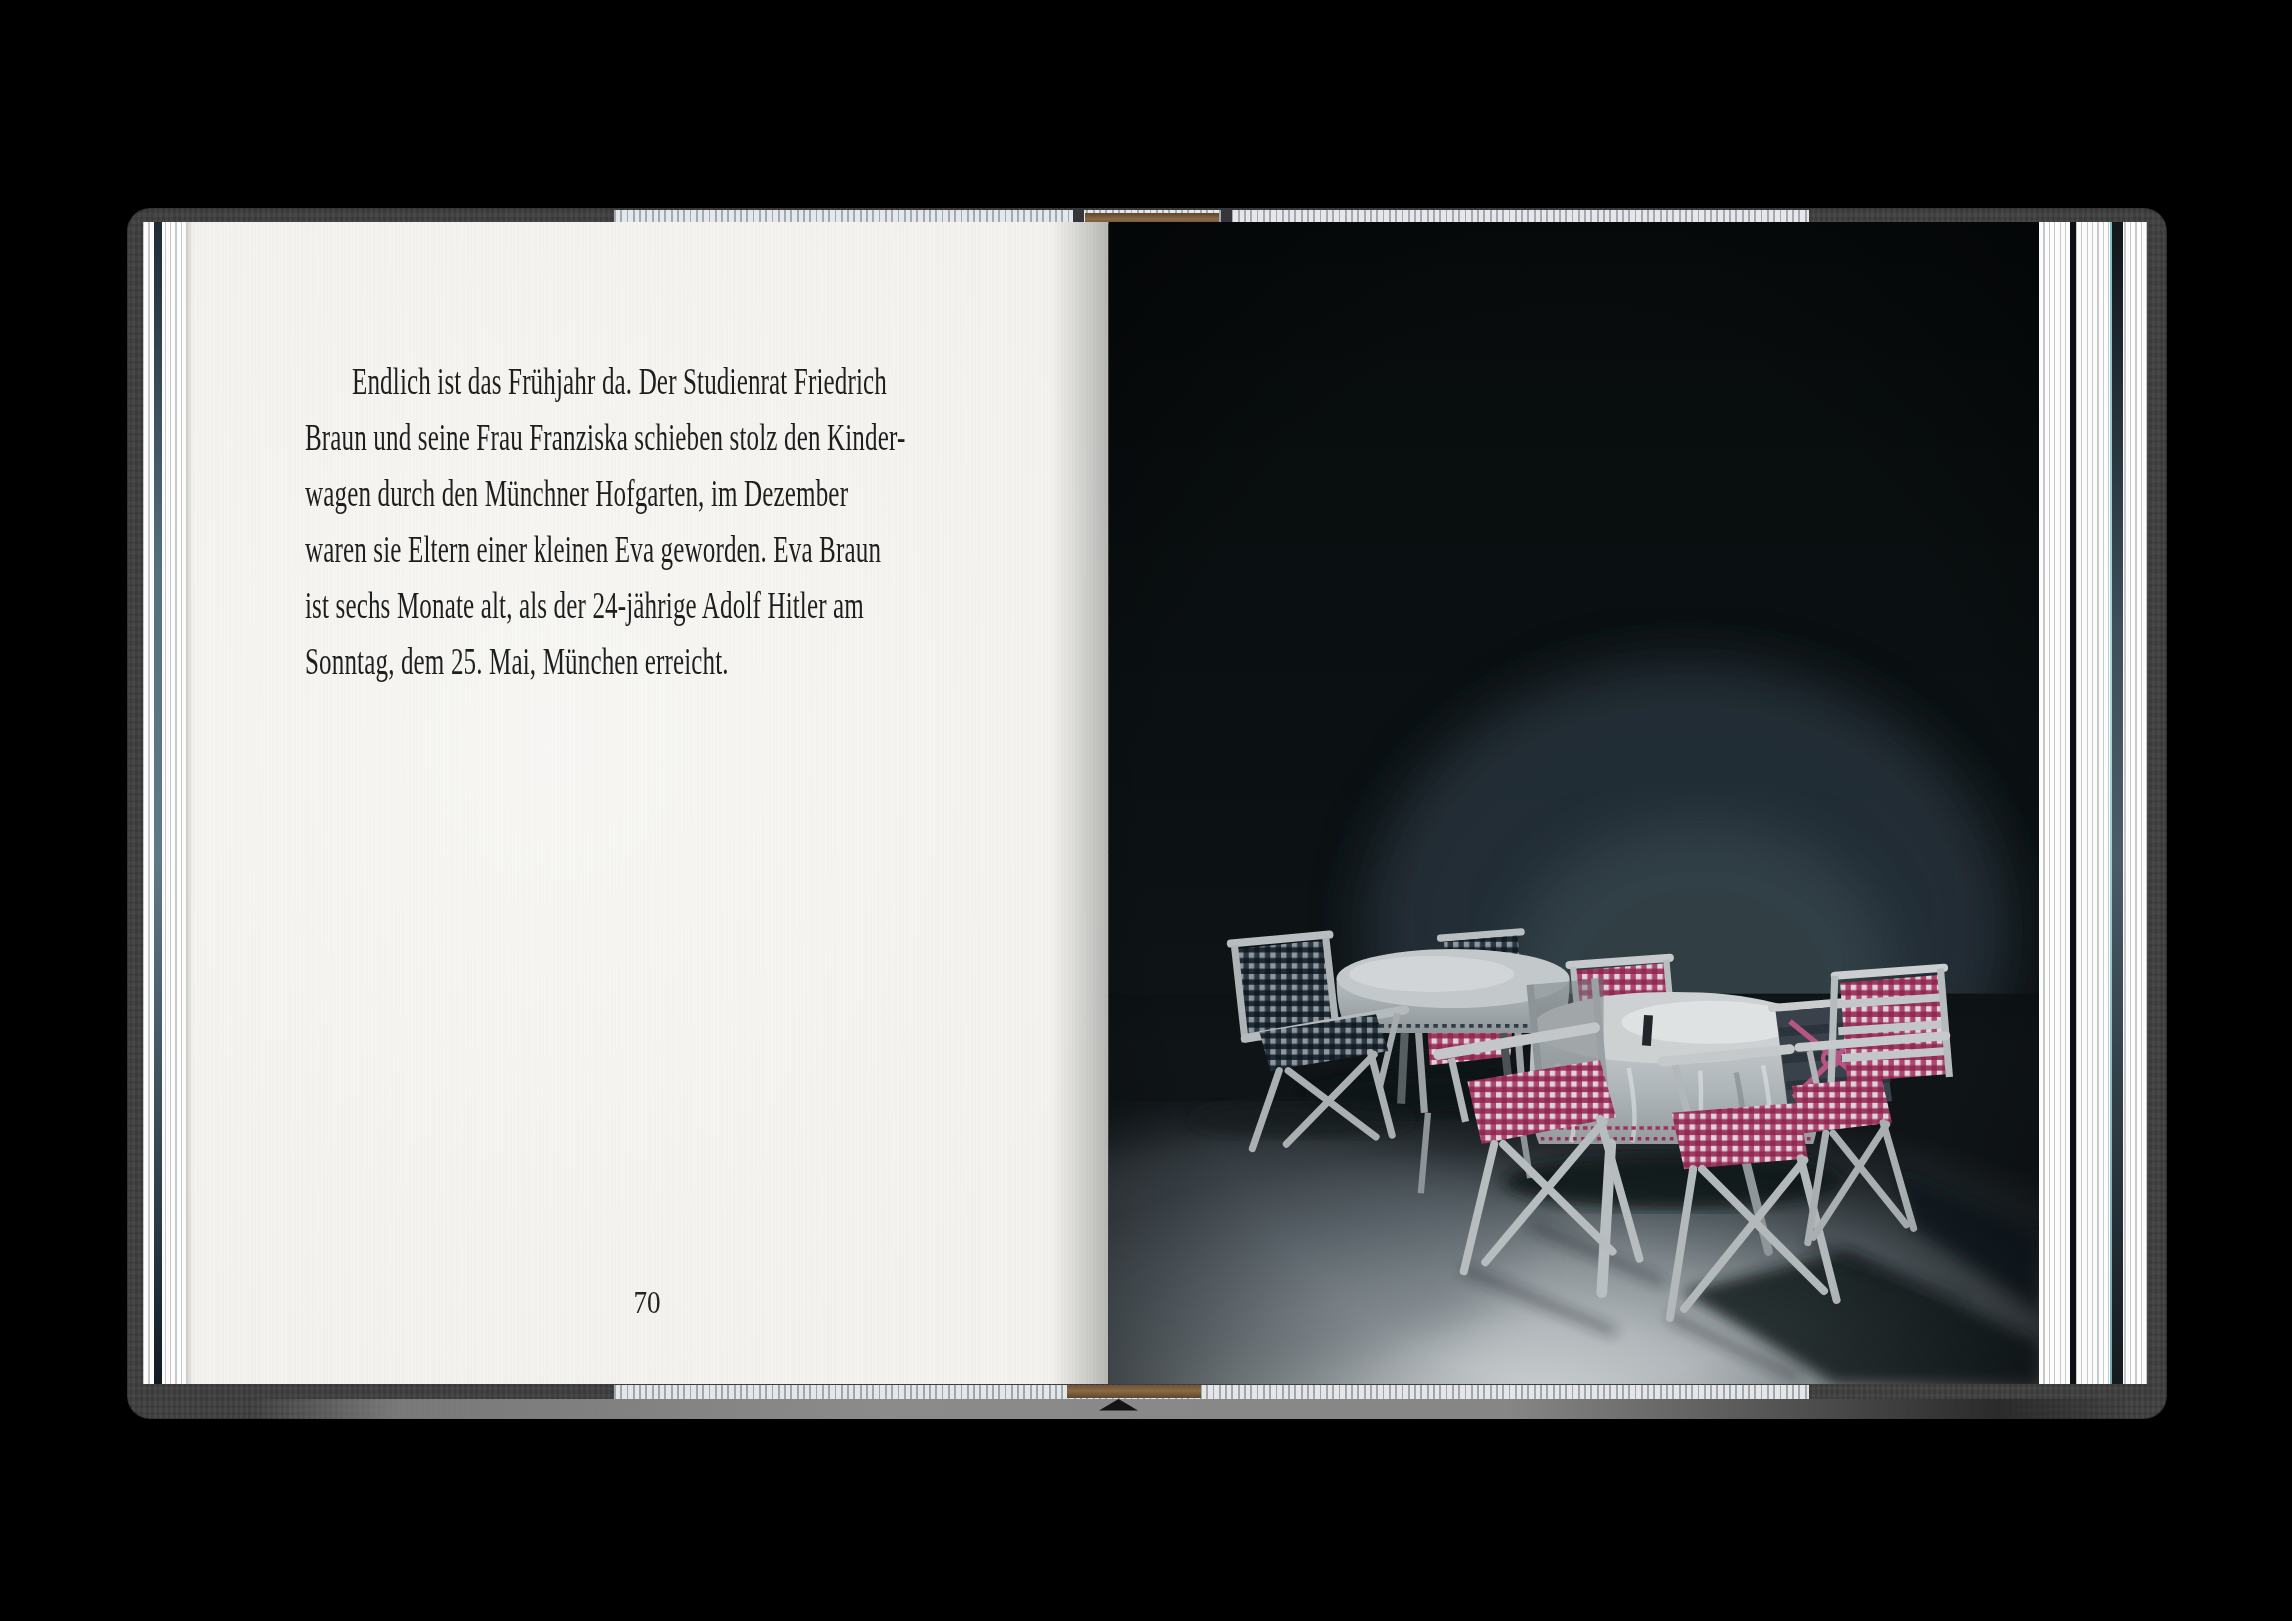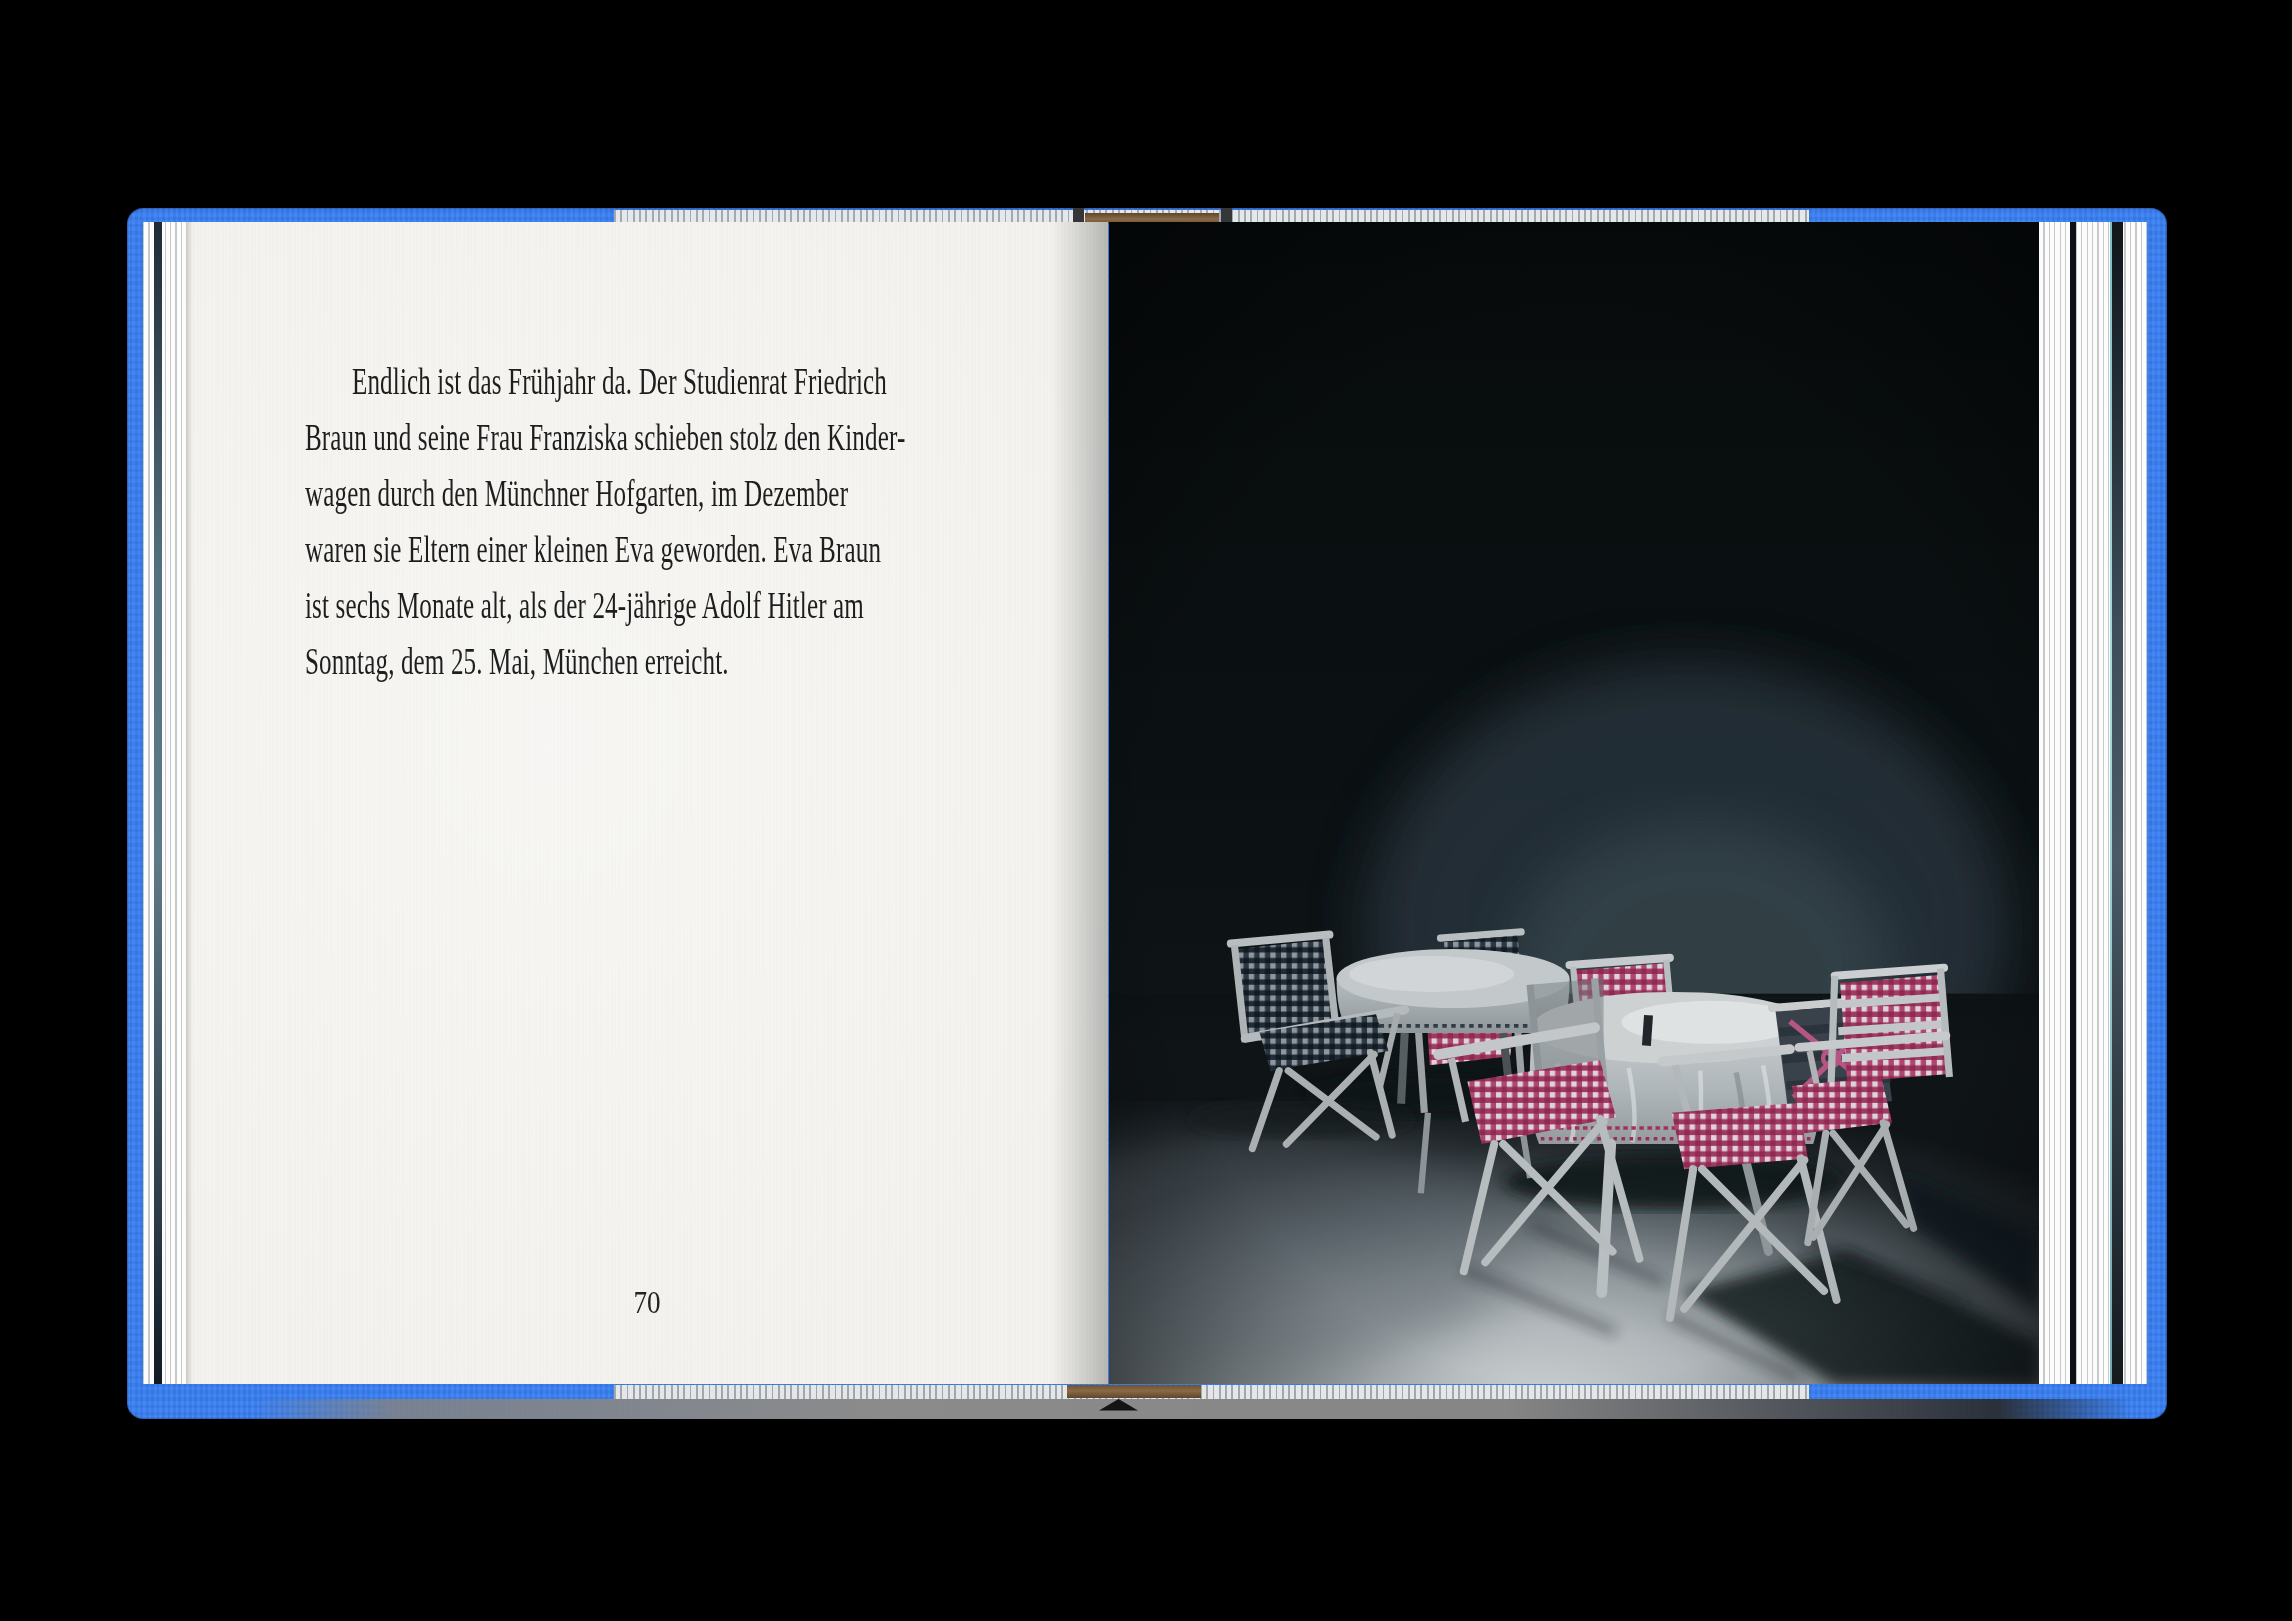--- a/index.html
+++ b/index.html
@@ -1,20 +1,20 @@
 <!DOCTYPE html>
 <html style="font-size:14.3px"><head>
 <meta charset="utf-8">
 <style>
   html,body{margin:0;padding:0;width:2293px;height:1621px;background:#000;overflow:hidden;}
   *{box-sizing:border-box;}
   .stage{position:relative;width:2293px;height:1621px;background:#000;font-family:"Liberation Serif", serif;}
 
   
-  .book{position:absolute;left:127px;top:208px;width:2040px;height:1211px;background:#3b82f6;border-radius:16px;overflow:hidden;
+  .book{position:absolute;left:127px;top:208px;width:2040px;height:1211px;background:#404040;border-radius:23px;overflow:hidden;
         box-shadow:0 0 1.8px #000 inset;}
   .cover-texture{position:absolute;inset:0;border-radius:14.3px;
         background:repeating-linear-gradient(90deg, rgba(255,255,255,.025) 0 2.7px, rgba(0,0,0,.05) 2.7px 5.4px),
                    repeating-linear-gradient(0deg, rgba(255,255,255,.02) 0 3.6px, rgba(0,0,0,.04) 3.6px 7.2px);}
 
   
   .edge-top{position:absolute;left:487px;top:1.8px;width:1195px;height:14.3px;background:#c6cbd0;
         background-image:repeating-linear-gradient(90deg, rgba(70,80,90,.28) 0 1.8px, rgba(255,255,255,.55) 1.8px 6.3px);}
   .edge-top-notch{position:absolute;top:0;width:10.7px;height:14.3px;background:#35363a;}
   .spine-lining-top{position:absolute;left:958px;top:4.5px;width:134px;height:11.6px;background:linear-gradient(180deg,#5d452c,#8a6a46 55%,#6e5336);}

